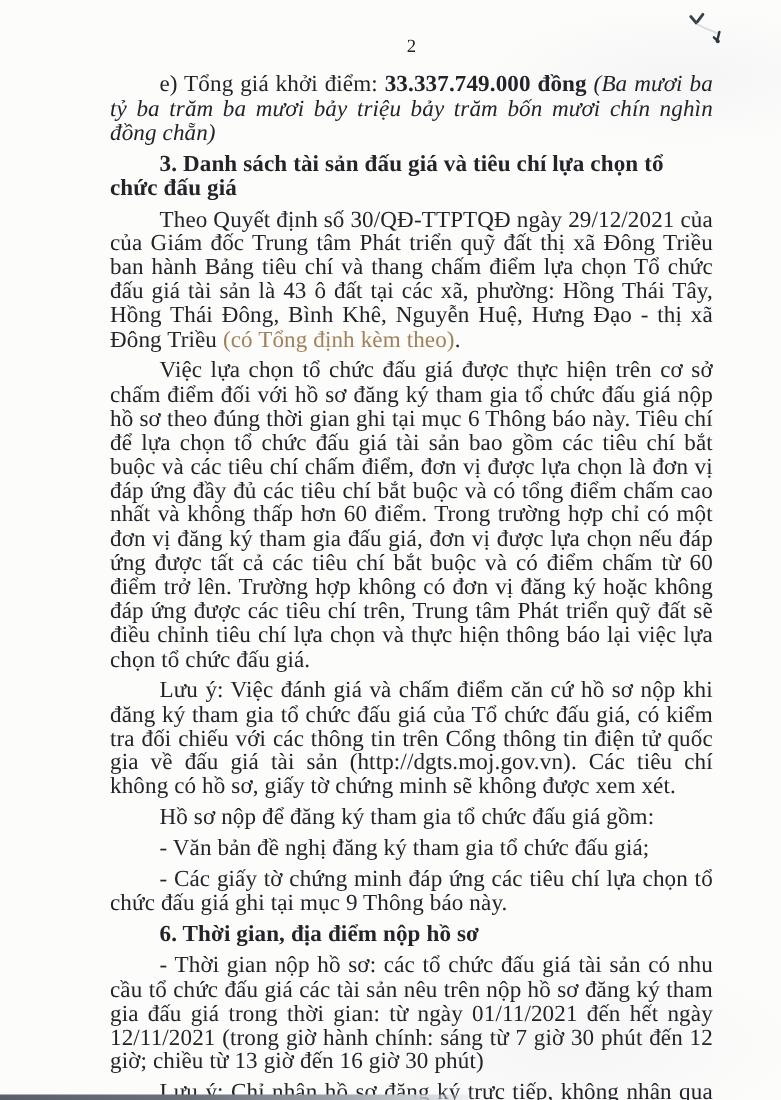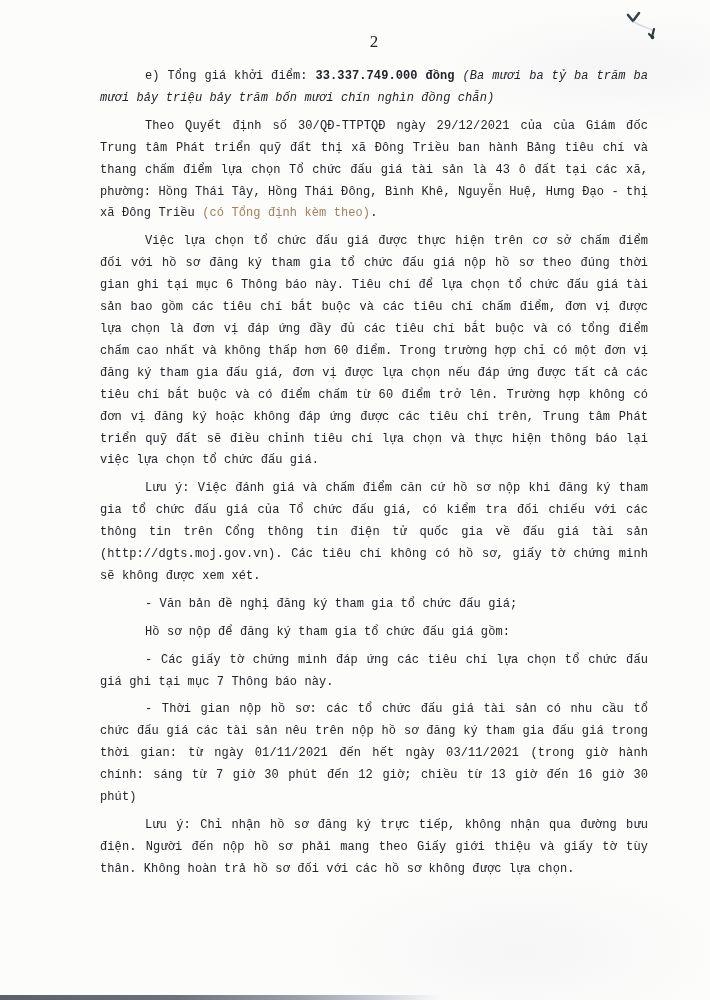--- a/index.html
+++ b/index.html
@@ -30,26 +30,25 @@
     text-align: center;
     font-size: 17px;
   }
   .content {
     position: absolute;
     top: 66px; left: 100px;
     width: 548px;
   }
   .para {
     margin: 0 0 6px 0;
-    font-size: 12px;
+    font-size: 21px;
     line-height: 21.9px;
     text-align: justify;
     text-indent: 45px;
     letter-spacing: 0.1px;
-    font-family: Liberation Mono, monospace;
   }
   .heading {
     font-weight: bold;
     text-align: left;
     margin: 3px 0 7px 0;
   }
   .amount { font-weight: bold; }
   .amount-words { font-style: italic; }
   .attachment-note { color: var(--attachment-note); }
   .scan-marks {
@@ -79,39 +78,41 @@
     <path d="M31 24 L34 27 L36 19" fill="none" stroke="#2e383d" stroke-width="2.2" stroke-linecap="round" stroke-linejoin="round"></path>
     <circle cx="34.5" cy="27.5" r="1.8" fill="#2e383d"></circle>
   </svg>
 
   <div class="content">
 
     <p class="para">
       <span>e) Tổng giá khởi điểm: </span><span class="amount">33.337.749.000 đồng </span><span class="amount-words">(Ba mươi ba tỷ ba trăm ba mươi bảy triệu bảy trăm bốn mươi chín nghìn đồng chẵn)</span>
     </p>
 
+    <p class="para heading">3. Danh sách tài sản đấu giá và tiêu chí lựa chọn tổ chức đấu giá</p>
 
     <p class="para">
       <span>Theo Quyết định số 30/QĐ-TTPTQĐ ngày 29/12/2021 của của Giám đốc Trung tâm Phát triển quỹ đất thị xã Đông Triều ban hành Bảng tiêu chí và thang chấm điểm lựa chọn Tổ chức đấu giá tài sản là 43 ô đất tại các xã, phường: Hồng Thái Tây, Hồng Thái Đông, Bình Khê, Nguyễn Huệ, Hưng Đạo - thị xã Đông Triều </span><span class="attachment-note">(có Tổng định kèm theo)</span><span>.</span>
     </p>
 
 
     <p class="para">Việc lựa chọn tổ chức đấu giá được thực hiện trên cơ sở chấm điểm đối với hồ sơ đăng ký tham gia tổ chức đấu giá nộp hồ sơ theo đúng thời gian ghi tại mục 6 Thông báo này. Tiêu chí để lựa chọn tổ chức đấu giá tài sản bao gồm các tiêu chí bắt buộc và các tiêu chí chấm điểm, đơn vị được lựa chọn là đơn vị đáp ứng đầy đủ các tiêu chí bắt buộc và có tổng điểm chấm cao nhất và không thấp hơn 60 điểm. Trong trường hợp chỉ có một đơn vị đăng ký tham gia đấu giá, đơn vị được lựa chọn nếu đáp ứng được tất cả các tiêu chí bắt buộc và có điểm chấm từ 60 điểm trở lên. Trường hợp không có đơn vị đăng ký hoặc không đáp ứng được các tiêu chí trên, Trung tâm Phát triển quỹ đất sẽ điều chỉnh tiêu chí lựa chọn và thực hiện thông báo lại việc lựa chọn tổ chức đấu giá.</p>
 
     <p class="para">Lưu ý: Việc đánh giá và chấm điểm căn cứ hồ sơ nộp khi đăng ký tham gia tổ chức đấu giá của Tổ chức đấu giá, có kiểm tra đối chiếu với các thông tin trên Cổng thông tin điện tử quốc gia về đấu giá tài sản (http://dgts.moj.gov.vn). Các tiêu chí không có hồ sơ, giấy tờ chứng minh sẽ không được xem xét.</p>
 
 
+    <p class="para">Hồ sơ nộp để đăng ký tham gia tổ chức đấu giá gồm:</p>
+
     <p class="para">- Văn bản đề nghị đăng ký tham gia tổ chức đấu giá;</p>
 
-    <p class="para">Hồ sơ nộp để đăng ký tham gia tổ chức đấu giá gồm:</p>
+    <p class="para">- Các giấy tờ chứng minh đáp ứng các tiêu chí lựa chọn tổ chức đấu giá ghi tại mục 9 Thông báo này.</p>
 
-    <p class="para">- Các giấy tờ chứng minh đáp ứng các tiêu chí lựa chọn tổ chức đấu giá ghi tại mục 7 Thông báo này.</p>
+    <p class="para heading">6. Thời gian, địa điểm nộp hồ sơ</p>
 
-
-    <p class="para">- Thời gian nộp hồ sơ: các tổ chức đấu giá tài sản có nhu cầu tổ chức đấu giá các tài sản nêu trên nộp hồ sơ đăng ký tham gia đấu giá trong thời gian: từ ngày 01/11/2021 đến hết ngày 03/11/2021 (trong giờ hành chính: sáng từ 7 giờ 30 phút đến 12 giờ; chiều từ 13 giờ đến 16 giờ 30 phút)</p>
+    <p class="para">- Thời gian nộp hồ sơ: các tổ chức đấu giá tài sản có nhu cầu tổ chức đấu giá các tài sản nêu trên nộp hồ sơ đăng ký tham gia đấu giá trong thời gian: từ ngày 01/11/2021 đến hết ngày 12/11/2021 (trong giờ hành chính: sáng từ 7 giờ 30 phút đến 12 giờ; chiều từ 13 giờ đến 16 giờ 30 phút)</p>
 
 
     <p class="para">Lưu ý: Chỉ nhận hồ sơ đăng ký trực tiếp, không nhận qua đường bưu điện. Người đến nộp hồ sơ phải mang theo Giấy giới thiệu và giấy tờ tùy thân. Không hoàn trả hồ sơ đối với các hồ sơ không được lựa chọn.</p>
 
   </div>
 
   <div class="scan-edge-bar"></div>
 
 </div>
 

